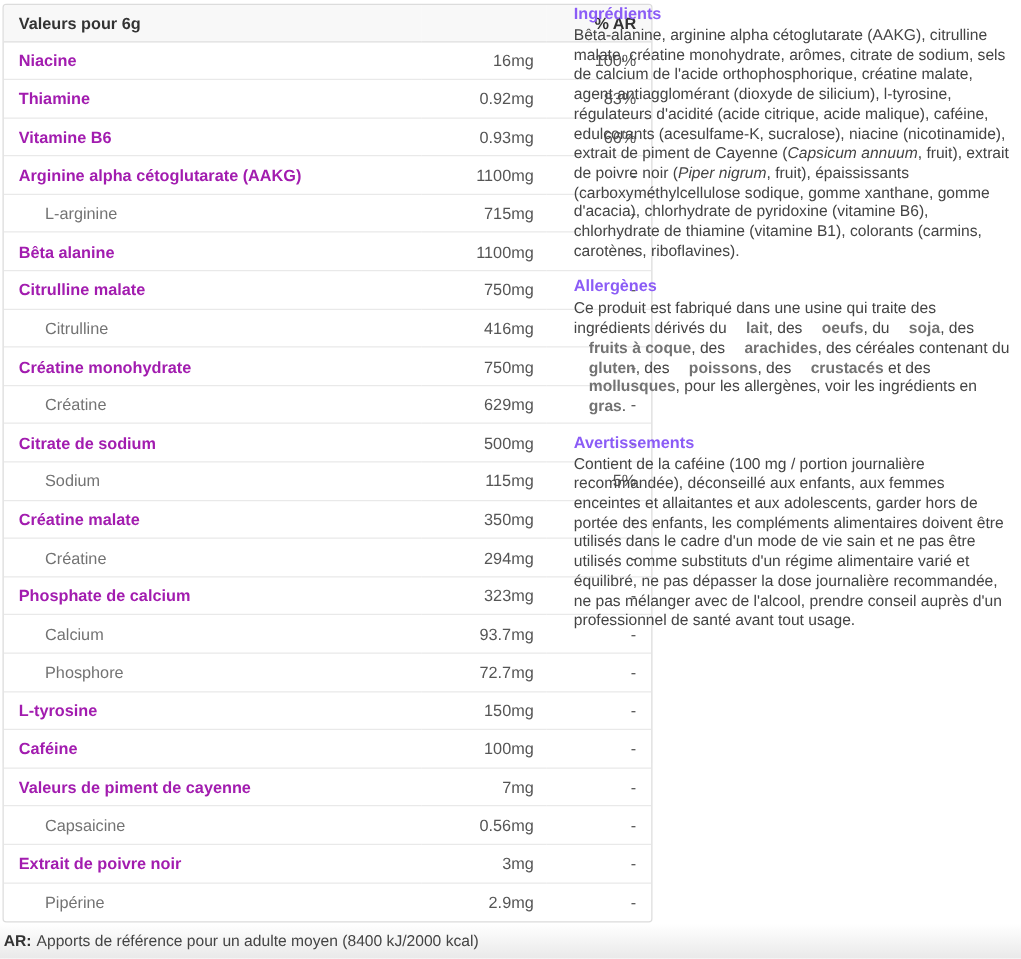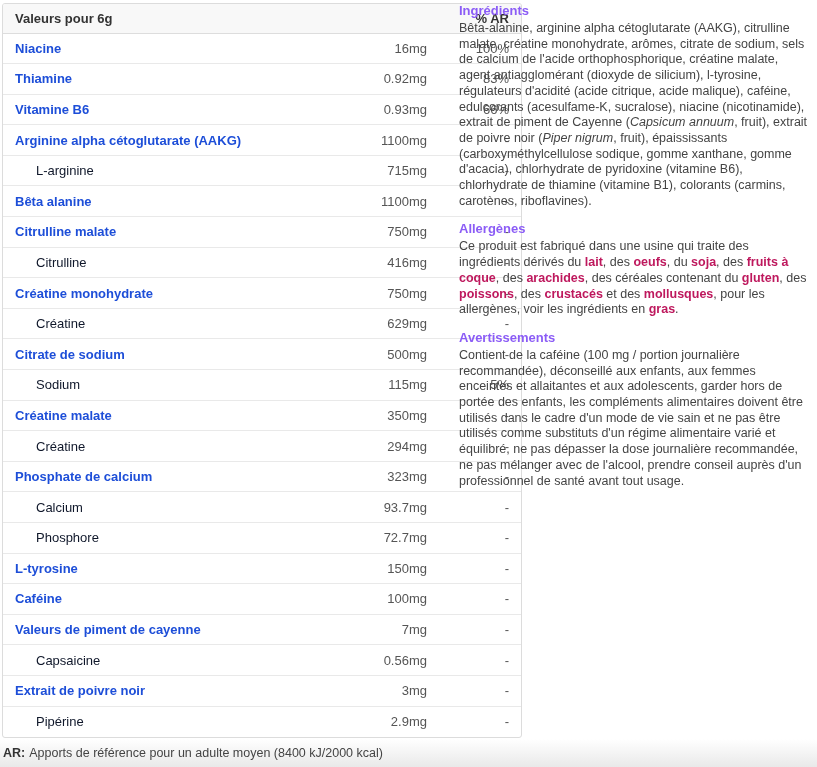--- a/index.html
+++ b/index.html
@@ -18,22 +18,22 @@
   thead th {
     background:#f8f8f8; font-weight:bold; color:#333;
     border-bottom:1px solid #ddd; height:29px;
   }
   th,td { padding:0 10px; vertical-align:middle; }
   tbody td { border-bottom:1px solid #e9e9e9; height:30.6px; color:#555; }
   tbody tr:last-child td { border-bottom:none; }
   .col-label { text-align:left; padding-left:12px; width:auto; }
   .col-value { text-align:right; width:100px; white-space:nowrap; }
   .col-ar    { text-align:right; width:84px; padding-right:12px; white-space:nowrap;margin-top:25px; }
-  tbody tr.main td.col-label { font-weight:bold; color:#1d4ed8; }
-  tbody tr.sub  td.col-label { padding-left:33px; font-weight:normal; color:#0f172a; }
+  tbody tr.main td.col-label { font-weight:bold; color:#a21caf; }
+  tbody tr.sub  td.col-label { padding-left:33px; font-weight:normal; color:#737373; }
 
   
   .footnote {
     position:absolute; left:0; right:0; bottom:0; height:28px;
     background:linear-gradient(#ffffff, #e9e9e9);
     font-size:12.5px; color:#444;
     display:flex; align-items:center; padding-left:3px;
   }
   .footnote b { margin-right:4px; color:#333; }
 
@@ -41,21 +41,21 @@
   .info-panel {
     position:absolute; left:459px; top:3px; width:352px;
   }
   .info-section { margin-bottom:12px; }
   .info-section h3 {
     font-size:13px; font-weight:bold; color:#8b5cf6; margin:0 0 3px 0;
   }
   .info-section p {
     font-size:12.5px; line-height:15.7px; color:#444; margin:0;
   }
-  .info-section p b { color:#be185d; }
+  .info-section p b { color:#737373;margin-left:12px; }
 </style>
 </head>
 <body>
 
 <div class="table-wrap">
   <table>
     <thead>
       <tr>
         <th class="col-label">Valeurs pour 6g</th>
         <th class="col-value"></th>

